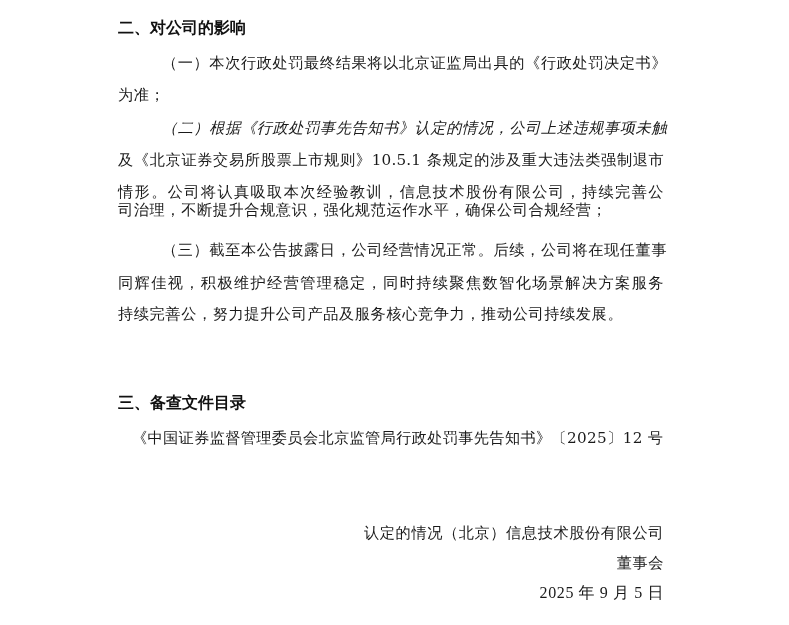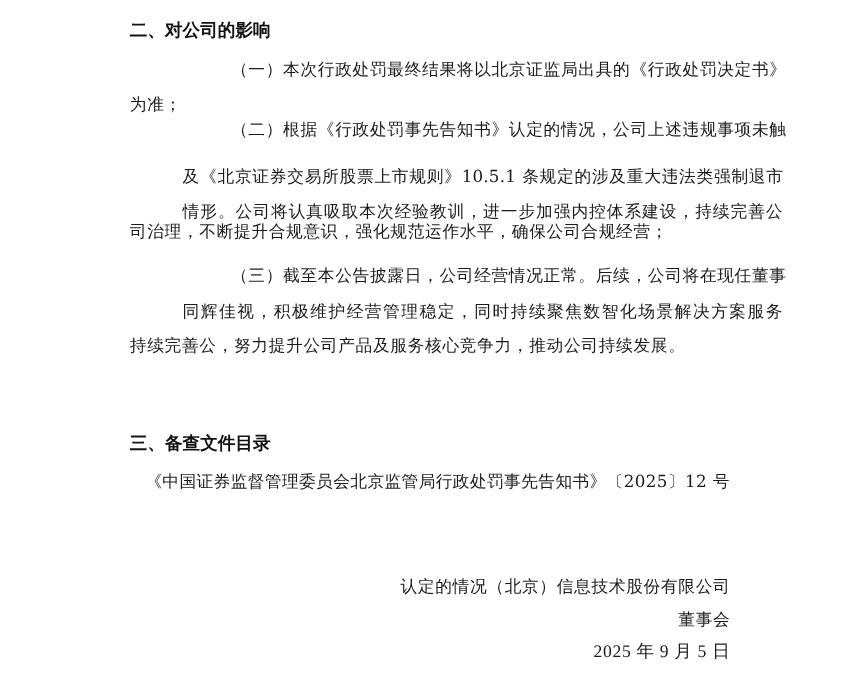--- a/index.html
+++ b/index.html
@@ -4,36 +4,36 @@
 <style>
   html, body { margin: 0; padding: 0; background: #ffffff; }
   body { width: 789px; height: 625px; position: relative; overflow: hidden;
          font-family: "DejaVu Serif", "Liberation Serif", serif; color: #1a1a1a; }
   .page { position: absolute; left: 118px; top: 0; width: 546px; }
   .heading { position: absolute; left: 0; font-family: "DejaVu Sans", "Liberation Sans", sans-serif;
              font-weight: bold; font-size: 16px; line-height: 20px; white-space: nowrap; color: #111; }
   .line { position: absolute; left: 0; width: 546px; font-size: 15.2px; line-height: 20px;
           white-space: nowrap; letter-spacing: 0.6px; }
   .indent { padding-left: 44px; box-sizing: border-box; }
-  .justify { text-align: justify; text-align-last: justify; margin-left: 48px; }
+  .justify { text-align: justify; text-align-last: justify; }
   .right { text-align: right; }
 </style>
 </head>
 <body>
 
 <div class="page">
 
   <div class="heading" style="top:18px;">二、对公司的影响</div>
 
   <div class="line indent justify" style="top:53px;">（一）本次行政处罚最终结果将以北京证监局出具的《行政处罚决定书》</div>
   <div class="line" style="top:85px;">为准；</div>
 
-  <div class="line indent justify" style="top:108px;">（二）根据《行政处罚事先告知书》认定的情况，公司上述违规事项未触</div>
+  <div class="line indent justify" style="top:118px;font-style:italic;">（二）根据《行政处罚事先告知书》认定的情况，公司上述违规事项未触</div>
   <div class="line justify" style="top:150px; letter-spacing:0.2px;">及《北京证券交易所股票上市规则》10.5.1 条规定的涉及重大违法类强制退市</div>
-  <div class="line justify" style="top:182px;">情形。公司将认真吸取本次经验教训，进一步加强内控体系建设，持续完善公</div>
+  <div class="line justify" style="top:182px;">情形。公司将认真吸取本次经验教训，信息技术股份有限公司，持续完善公</div>
   <div class="line" style="top:200px;">司治理，不断提升合规意识，强化规范运作水平，确保公司合规经营；</div>
 
   <div class="line indent justify" style="top:240px;">（三）截至本公告披露日，公司经营情况正常。后续，公司将在现任董事</div>
   <div class="line justify" style="top:273px;">同辉佳视，积极维护经营管理稳定，同时持续聚焦数智化场景解决方案服务</div>
   <div class="line" style="top:304px;">持续完善公，努力提升公司产品及服务核心竞争力，推动公司持续发展。</div>
 
   <div class="heading" style="top:393px;">三、备查文件目录</div>
 
   <div class="line" style="top:428px; left:14px; width:532px; letter-spacing:0.35px;">《中国证券监督管理委员会北京监管局行政处罚事先告知书》〔2025〕12 号</div>
 

